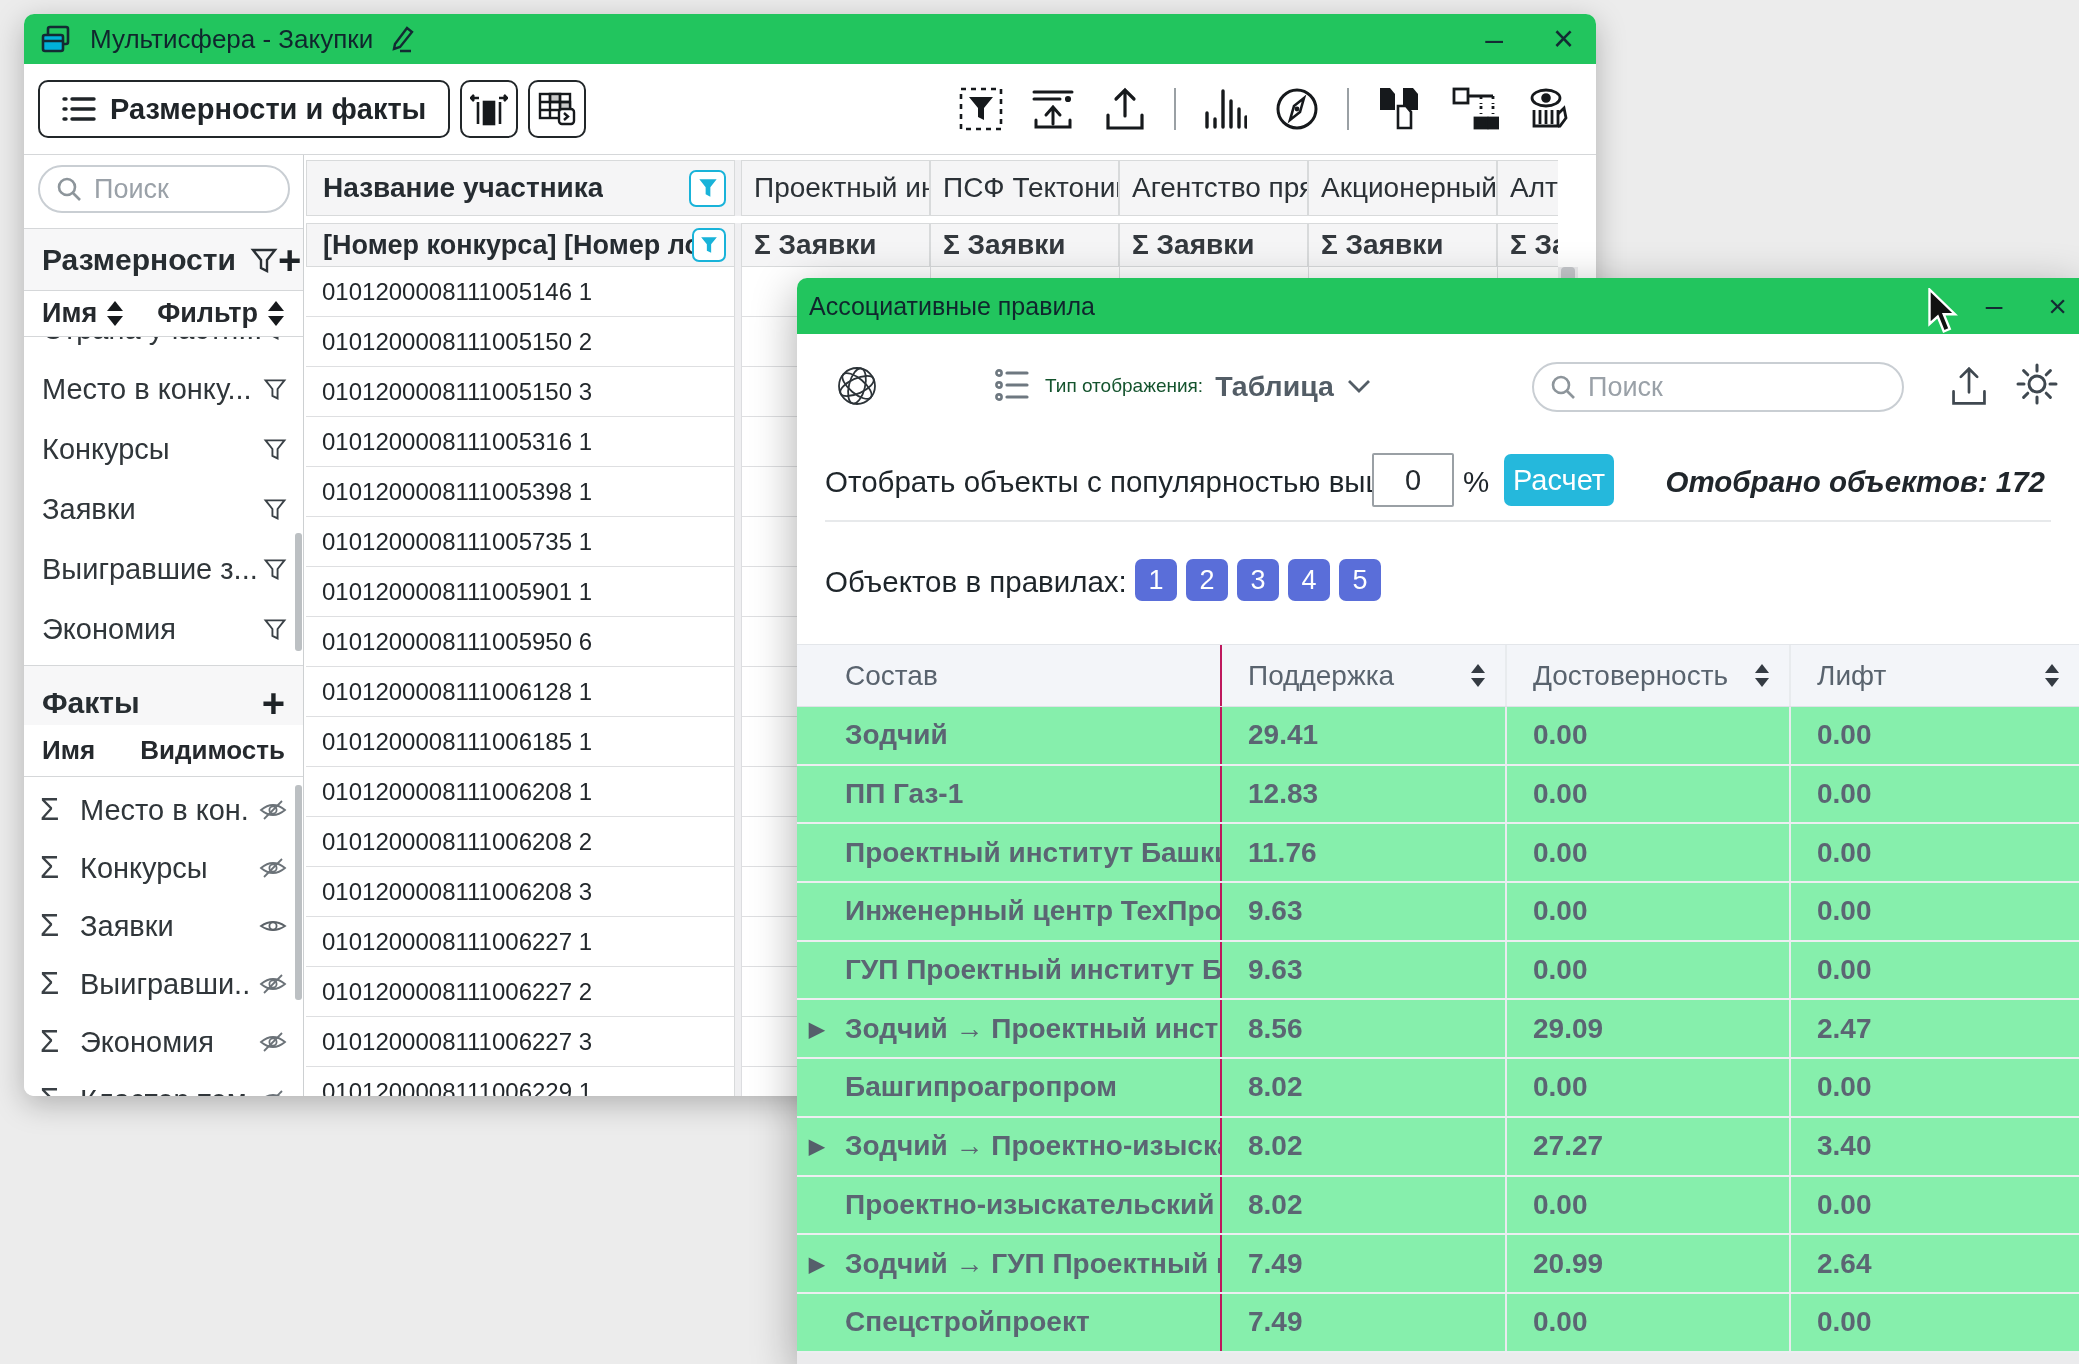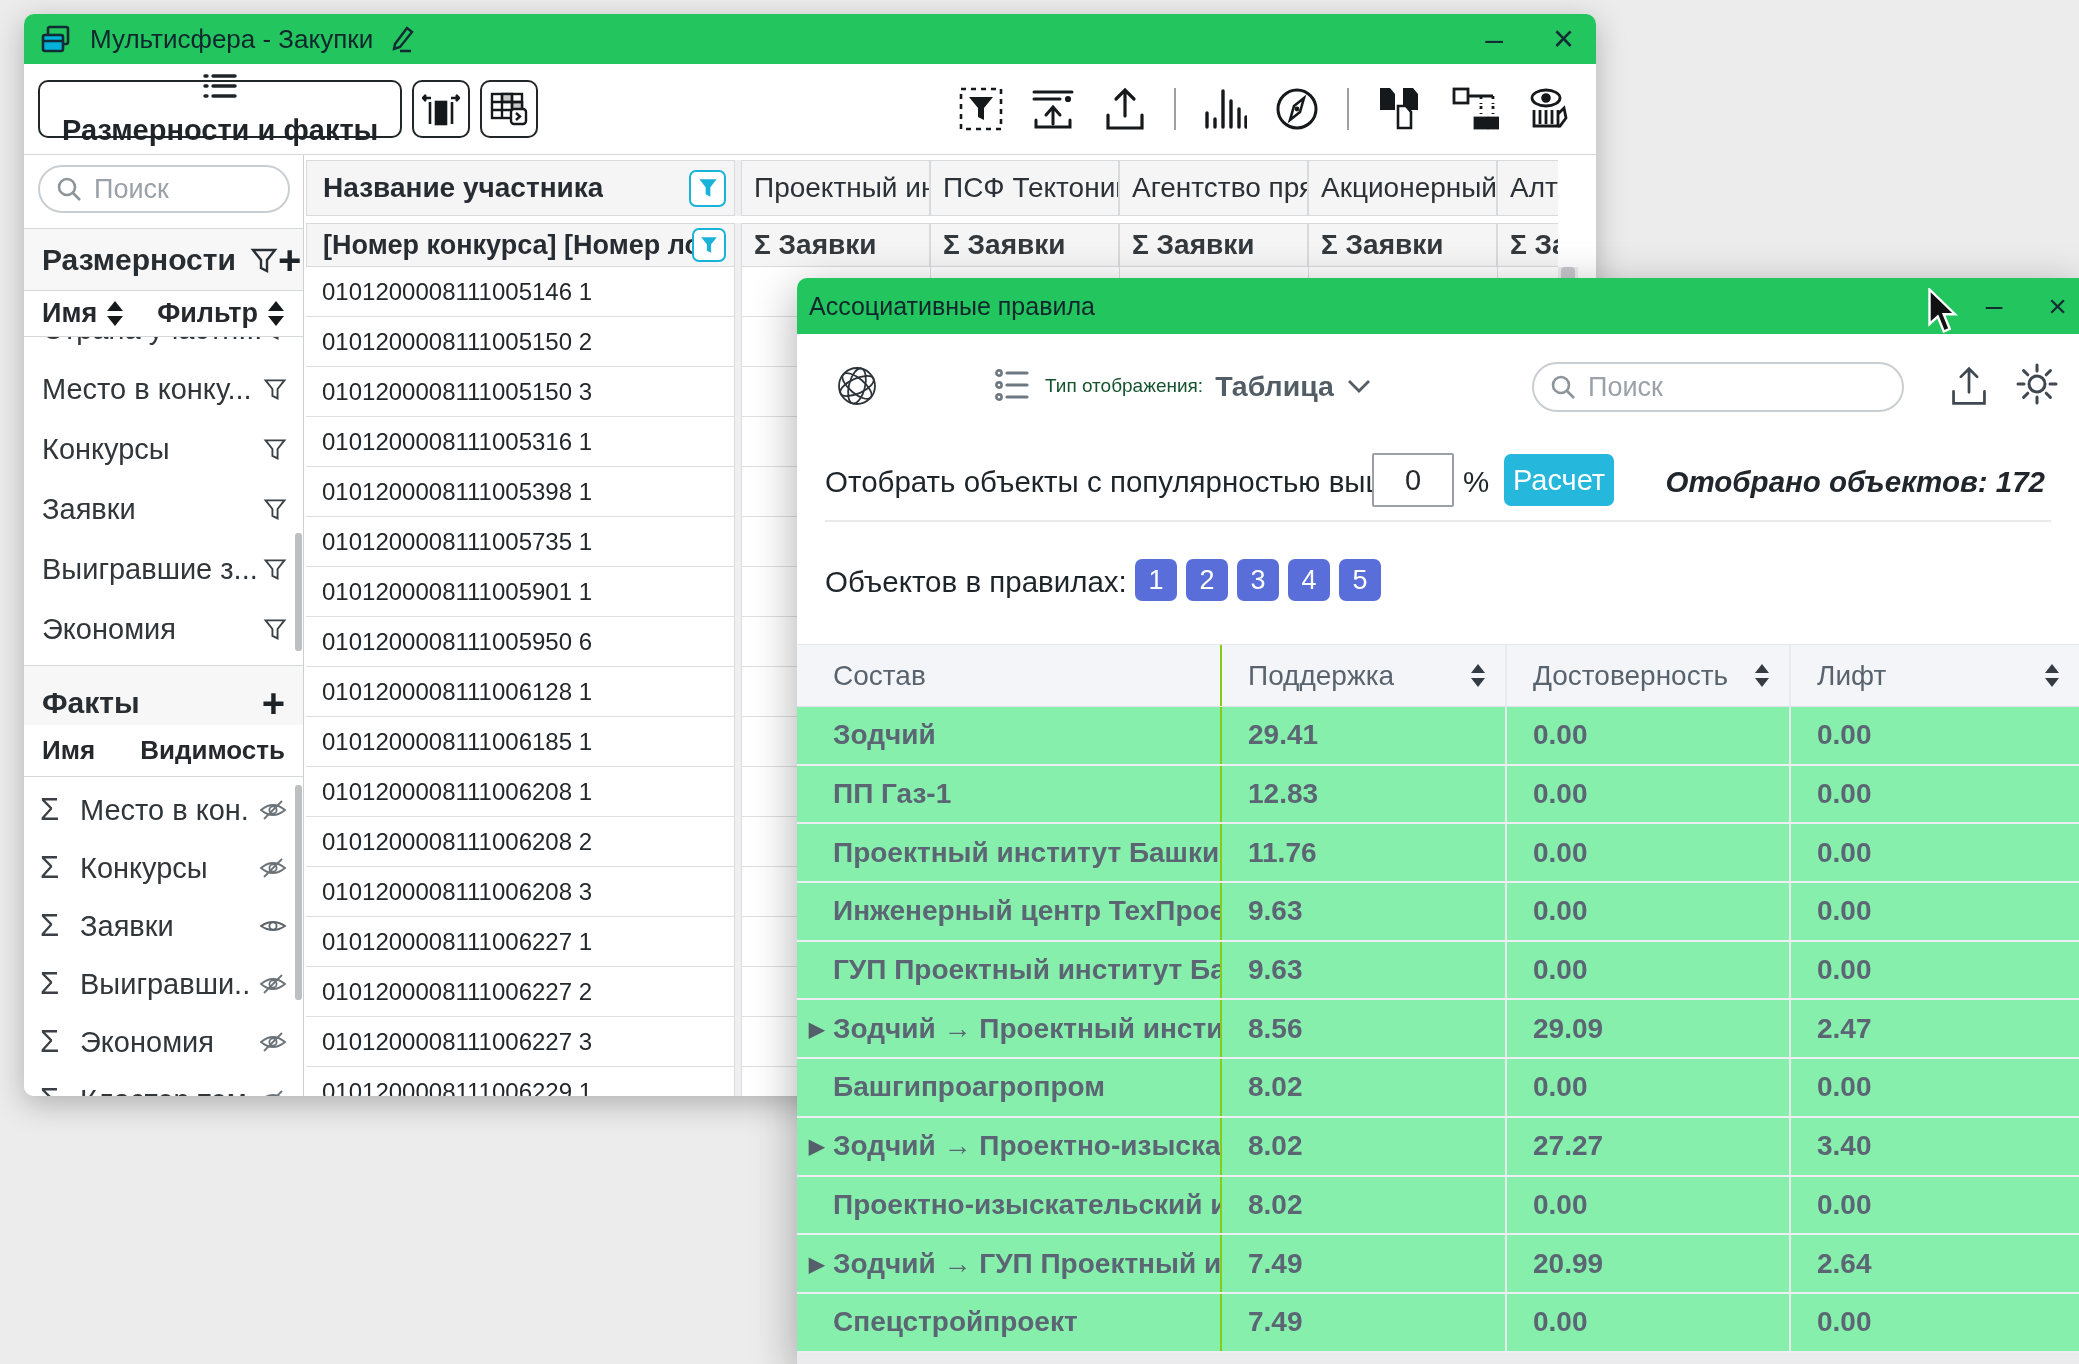--- a/index.html
+++ b/index.html
@@ -18,21 +18,21 @@
   #dialog-window { left:797px; top:278px; width:1282px; height:1086px; border-radius:10px 0 0 0; overflow:hidden; box-shadow:0 12px 46px rgba(0,0,0,.33); }
 
   .titlebar { position:absolute; left:0; right:0; top:0; background:#22c55e; display:flex; align-items:center; }
   #main-window .titlebar { height:50px; padding:0 22px 0 16px; }
   #dialog-window .titlebar { height:56px; padding:0 12px; }
   .titlebar .win-title { font-size:26px; color:#10262d; }
   .winbtn { font-size:32px; color:#132b33; line-height:1; cursor:default; }
 
   
   #main-toolbar { position:absolute; left:0; right:0; top:50px; height:91px; border-bottom:1px solid #d5d7d9; display:flex; align-items:center; padding:0 14px; gap:10px; background:#fff; }
-  .tbtn { height:58px; border:2.5px solid #212629; border-radius:10px; background:#fff; display:flex; align-items:center; justify-content:center; gap:14px; font-size:29px; font-weight:600; color:#1f2428;flex-direction:column; }
+  .tbtn { height:58px; border:2.5px solid #212629; border-radius:10px; background:#fff; display:flex; align-items:center; justify-content:center; gap:14px; font-size:29px; font-weight:600; color:#1f2428; }
   .tbtn.sq { width:58px; }
   #tool-icons { position:absolute; right:22px; top:0; height:100%; display:flex; align-items:center; gap:27px; }
   .tsep { width:2px; height:42px; background:#9aa0a4; }
 
   
   #sidebar { position:absolute; left:0; top:141px; width:280px; height:941px; border-right:1px solid #cdd0d2; background:#fff; overflow:hidden; }
   .side-sec-head { position:absolute; left:0; right:0; background:#f7f7f8; border-top:1px solid #d5d7d9; border-bottom:1px solid #d5d7d9; display:flex; align-items:center; padding:0 18px; }
   .side-sec-title { font-size:30px; font-weight:700; color:#272d31; }
   .side-plus { margin-left:auto; font-size:40px; font-weight:600; color:#1e2327; line-height:1; }
   .side-cols { position:absolute; left:0; right:0; display:flex; align-items:center; padding:0 18px; border-bottom:1px solid #d5d7d9; font-size:27px; font-weight:700; color:#25292d; background:#fff; }
@@ -68,21 +68,21 @@
   
   .dlg-label { font-size:29.5px; color:#1e252a; }
   .pill { border:2px solid #c9ced3; border-radius:26px; background:#fff; display:flex; align-items:center; padding:0 16px; gap:12px; }
   .pill input { border:none; outline:none; font-size:27px; color:#5a626a; font-family:"Liberation Sans",sans-serif; width:100%; background:transparent; }
   .pill input::placeholder { color:#9aa1a8; }
   .numbtn { width:42px; height:42px; border-radius:7px; background:#5a6ed9; color:#fff; font-size:27px; display:flex; align-items:center; justify-content:center; flex:none; }
   #dlg-thead { position:absolute; left:0; right:0; top:366px; height:63px; background:#f3f5f9; border-top:1px solid #e3e6ea; border-bottom:1px solid #dfe2e7; display:flex; }
   #dlg-rows { position:absolute; left:0; right:0; top:429px; height:646px; overflow:hidden; }
   .drow { height:58.7px; display:flex; border-bottom:2px solid #eceef1; background:#86efac;font-weight:bold; }
   .dcell { position:relative; display:flex; align-items:center; font-size:28px; color:#5b6573; white-space:nowrap; overflow:hidden; }
-  .dc0 { width:425px; flex:none; padding-left:36px; border-right:2px solid #84cc16; }
+  .dc0 { width:425px; flex:none; padding-left:48px; border-right:2px solid #be185d; }
   .dc1 { width:285px; flex:none; padding-left:26px; border-right:2px solid #e8ebee; }
   .dc2 { width:284px; flex:none; padding-left:26px; border-right:2px solid #e8ebee; }
   .dc3 { flex:1; padding-left:26px; }
   .dhead { font-size:28px; color:#59636e; }
   .expander { position:absolute; left:12px; font-size:20px; color:#555f6b; }
   .dsort { margin-left:auto; margin-right:20px; display:inline-flex; flex-direction:column; gap:5px; }
   .dsort i { width:0; height:0; border-left:7px solid transparent; border-right:7px solid transparent; display:block; }
   .dsort .up { border-bottom:9px solid #343b43; }
   .dsort .dn { border-top:9px solid #343b43; }
 

